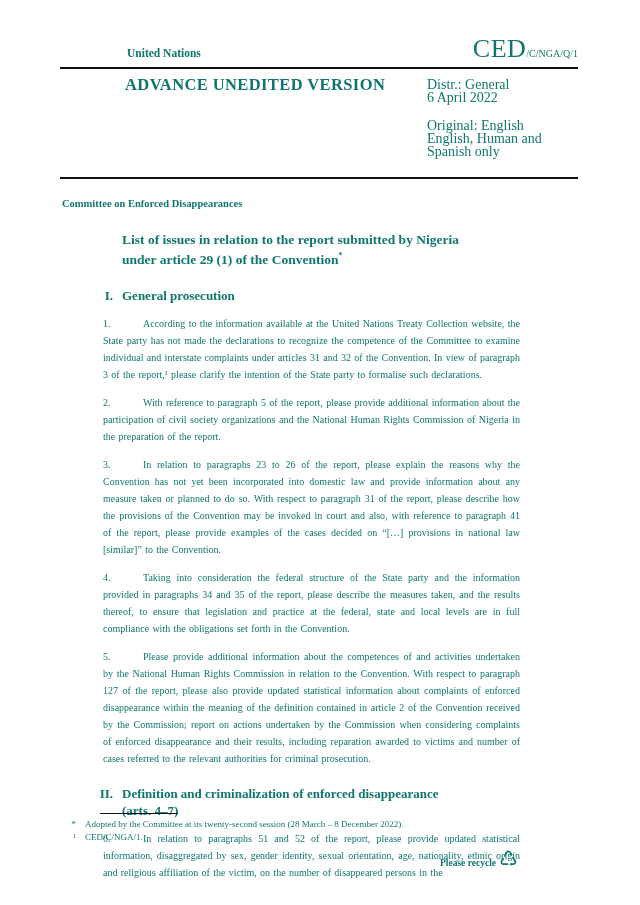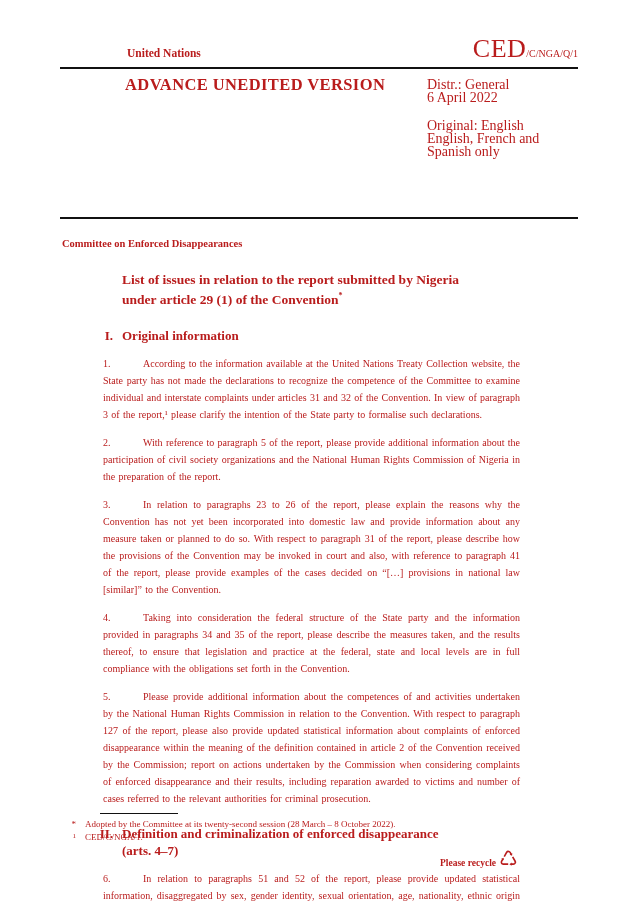--- a/index.html
+++ b/index.html
@@ -1,36 +1,36 @@
 <!DOCTYPE html>
 <html><head>
 <meta charset="utf-8">
 <style>
   html,body{margin:0;padding:0;background:#e8e8e8;}
   .page{
     position:relative;
     width:640px;height:905px;
     background:#ffffff;
     font-family:"Liberation Serif","DejaVu Serif",serif;
-    color:#b91c1c;
+    color:#0f766e;
     overflow:hidden;
     margin:0 auto;
   }
   .content{position:relative;margin:0 62px 0 60px;}
   
   .masthead{
     padding-top:34px;
     display:flex;justify-content:space-between;align-items:baseline;
   }
   .org{font-weight:bold;font-size:11.5px;padding-left:67px;}
   .symbol{white-space:nowrap;}
   .sym-big{font-size:26px;letter-spacing:.5px;}
   .sym-small{font-size:10px;}
   .rule-thin{border-bottom:2px solid #111;margin-top:3px;}
-  .header-body{position:relative;height:148px;}
+  .header-body{position:relative;height:108px;}
   .advance{
     position:absolute;left:65px;top:6px;
     font-weight:bold;font-size:16.5px;letter-spacing:.4px;
   }
   .distr-block{
     position:absolute;left:367px;top:9px;
     font-size:14px;line-height:13px;
   }
   .distr-gap{height:15px;}
   .rule-thick{border-bottom:2.5px solid #111;}
@@ -87,35 +87,35 @@
     </div>
     <div class="rule-thin"></div>
 
     <div class="header-body">
       <div class="advance">ADVANCE UNEDITED VERSION</div>
       <div class="distr-block">
         <div>Distr.: General</div>
         <div>6 April 2022</div>
         <div class="distr-gap"></div>
         <div>Original: English</div>
-        <div>English, French and Spanish only</div>
+        <div>English, Human and Spanish only</div>
       </div>
     </div>
     <div class="rule-thick"></div>
 
     <div class="committee">Committee on Enforced Disappearances</div>
 
     <div class="doc-title">
       <span>List of issues in relation to the report submitted by Nigeria</span><br>
       <span>under article 29 (1) of the Convention</span><sup>*</sup>
     </div>
 
     <div class="section-heading">
       <span class="sec-num">I.</span>
-      <span class="sec-title">Original information</span>
+      <span class="sec-title">General prosecution</span>
     </div>
 
     <p class="para"><span class="pnum">1.</span><span>According to the information available at the United Nations Treaty Collection website, the State party has not made the declarations to recognize the competence of the Committee to examine individual and interstate complaints under articles 31 and 32 of the Convention. In view of paragraph 3 of the report,¹ please clarify the intention of the State party to formalise such declarations.</span></p>
 
     <p class="para"><span class="pnum">2.</span><span>With reference to paragraph 5 of the report, please provide additional information about the participation of civil society organizations and the National Human Rights Commission of Nigeria in the preparation of the report.</span></p>
 
     <p class="para"><span class="pnum">3.</span><span>In relation to paragraphs 23 to 26 of the report, please explain the reasons why the Convention has not yet been incorporated into domestic law and provide information about any measure taken or planned to do so. With respect to paragraph 31 of the report, please describe how the provisions of the Convention may be invoked in court and also, with reference to paragraph 41 of the report, please provide examples of the cases decided on “[…] provisions in national law [similar]” to the Convention.</span></p>
 
     <p class="para"><span class="pnum">4.</span><span>Taking into consideration the federal structure of the State party and the information provided in paragraphs 34 and 35 of the report, please describe the measures taken, and the results thereof, to ensure that legislation and practice at the federal, state and local levels are in full compliance with the obligations set forth in the Convention.</span></p>
 
@@ -130,21 +130,21 @@
     </div>
 
     <p class="para"><span class="pnum">6.</span><span>In relation to paragraphs 51 and 52 of the report, please provide updated statistical information, disaggregated by sex, gender identity, sexual orientation, age, nationality, ethnic origin and religious affiliation of the victim, on the number of disappeared persons in the</span></p>
 
   </div>
 
   <div class="footnote-area">
     <div class="fn-rule"></div>
     <div class="fn-row">
       <span class="fn-marker">*</span>
-      <span class="fn-text">Adopted by the Committee at its twenty-second session (28 March – 8 October 2022).</span>
+      <span class="fn-text">Adopted by the Committee at its twenty-second session (28 March – 8 December 2022).</span>
     </div>
     <div class="fn-row">
       <span class="fn-marker sup">1</span>
       <span class="fn-text">CED/C/NGA/1.</span>
     </div>
   </div>
 
   <div class="recycle">
     <span class="recycle-label">Please recycle</span>
     <span class="recycle-glyph">♺</span>

